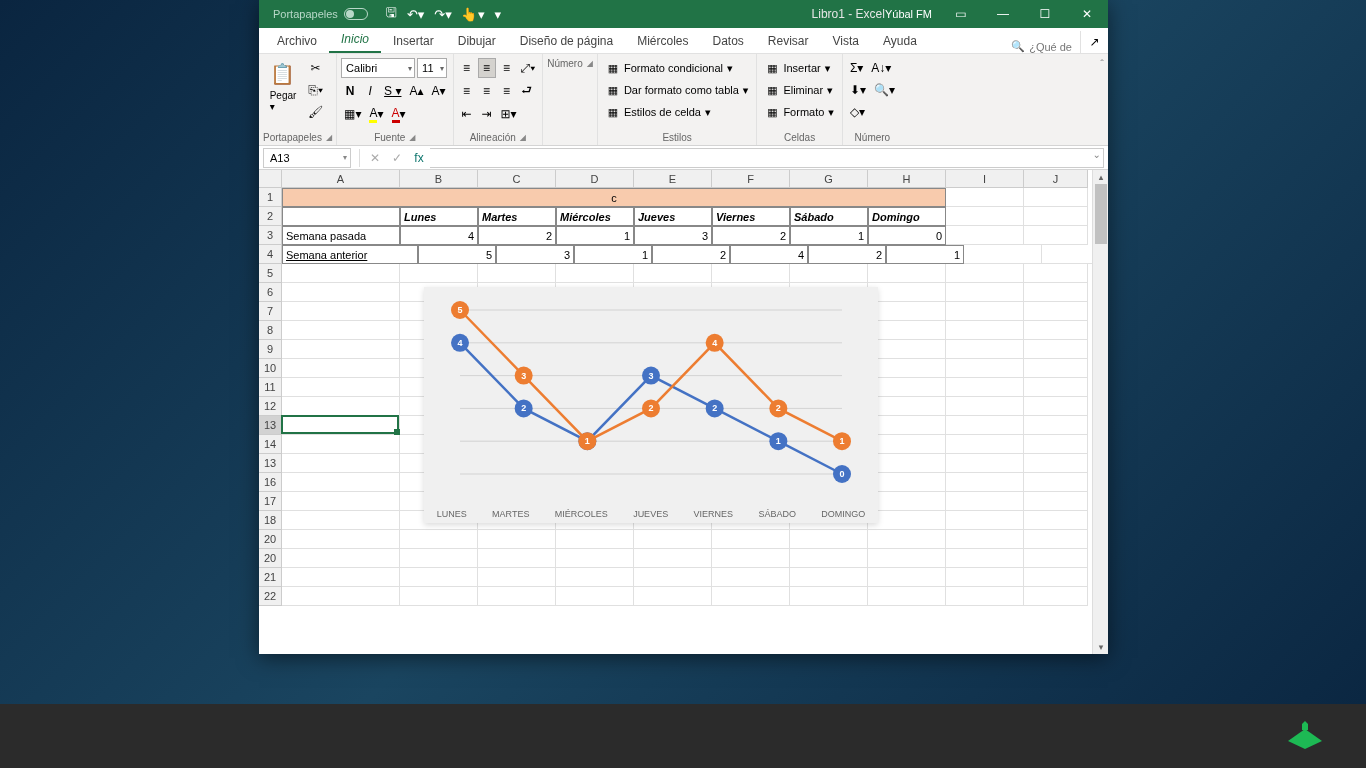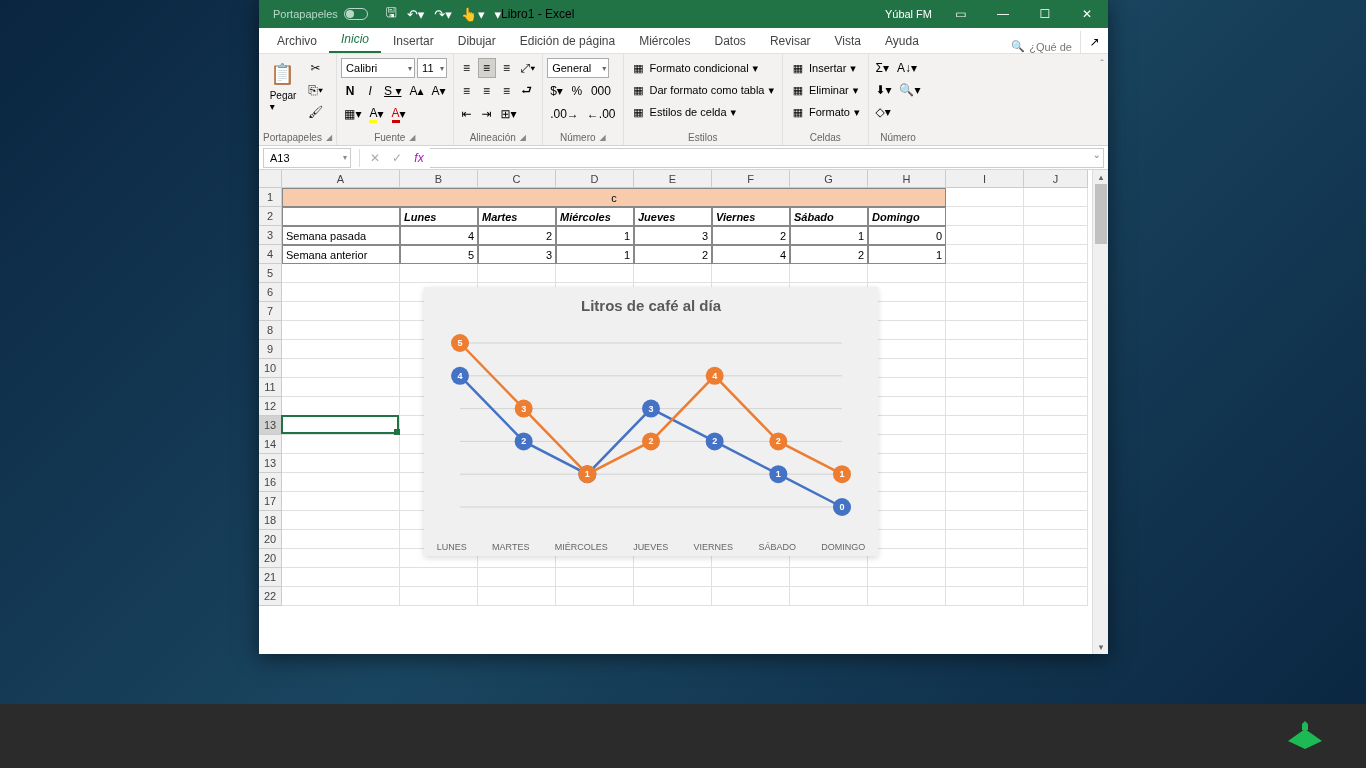--- a/index.html
+++ b/index.html
@@ -4,21 +4,21 @@
 <style>
 * { box-sizing: border-box; margin: 0; padding: 0; font-family: 'Segoe UI', Tahoma, sans-serif; }
 body { background: linear-gradient(135deg, #0a2540 0%, #1a4560 50%, #0a2540 100%); width: 1366px; height: 768px; overflow: hidden; position: relative; }
 .excel-window { position: absolute; left: 259px; top: 0; width: 849px; height: 654px; background: #fff; box-shadow: 0 4px 20px rgba(0,0,0,0.5); }
 .titlebar { height: 28px; background: #217346; display: flex; align-items: center; color: #b8d8c8; font-size: 11px; }
 .titlebar .autosave { margin-left: 14px; display: flex; align-items: center; gap: 6px; }
 .titlebar .toggle { width: 24px; height: 12px; border: 1px solid #b8d8c8; border-radius: 6px; position: relative; }
 .titlebar .toggle::after { content:''; position:absolute; width:8px; height:8px; border-radius:50%; background:#b8d8c8; left:1px; top:1px; }
 .titlebar .qat { display:flex; gap:10px; margin-left:18px; align-items:center; color:#fff; }
 .titlebar .qat span { cursor:pointer; font-size:13px; }
-.titlebar .docname { flex:1; text-align:left; color:#000000; font-size:12px; }
+.titlebar .docname { flex:1; text-align:right; color:#e5e5e5; font-size:12px; }
 .titlebar .user { color:#fff; font-size:11px; margin-right:8px; }
 .titlebar .winbtns { display:flex; }
 .titlebar .winbtn { width:42px; height:28px; display:flex; align-items:center; justify-content:center; color:#fff; font-size:12px; cursor:pointer; }
 .ribbon-tabs { height:26px; background:#fff; display:flex; align-items:flex-end; padding-left:6px; font-size:12px; border-bottom:1px solid #e1e1e1; }
 .ribbon-tab { padding:5px 12px; cursor:pointer; color:#444; }
 .ribbon-tab.active { color:#217346; border-bottom:2px solid #217346; font-weight:500;font-style:italic; }
 .ribbon-tab.file { color:#444; }
 .ribbon-search { margin-left:auto; display:flex; align-items:center; gap:4px; padding-right:8px; color:#777; font-size:11px; }
 .ribbon-share { width:28px; text-align:center; border-left:1px solid #e1e1e1; padding:4px 6px; }
 .ribbon { height:92px; background:#f3f2f1; border-bottom:1px solid #d4d4d4; display:flex; font-size:11px; }
@@ -96,21 +96,21 @@
       <div class="winbtn">☐</div>
       <div class="winbtn">✕</div>
     </div>
   </div>
 
   <div class="ribbon-tabs">
     <div class="ribbon-tab file">Archivo</div>
     <div class="ribbon-tab active">Inicio</div>
     <div class="ribbon-tab">Insertar</div>
     <div class="ribbon-tab">Dibujar</div>
-    <div class="ribbon-tab">Edición de página</div>
+    <div class="ribbon-tab">Diseño de página</div>
     <div class="ribbon-tab">Miércoles</div>
     <div class="ribbon-tab">Datos</div>
     <div class="ribbon-tab">Revisar</div>
     <div class="ribbon-tab">Vista</div>
     <div class="ribbon-tab">Ayuda</div>
     <div class="ribbon-search">
       <span>🔍</span>
       <span>¿Qué de</span>
     </div>
     <div class="ribbon-share">↗</div>
@@ -185,34 +185,20 @@
           </div>
         </div>
       </div>
       <div class="rgroup-label">
           <span>Alineación</span>
           <span class="dlg">◢</span>
         </div>
     </div>
 
     <div class="rgroup">
-      <div class="rgroup-content">
-        <div class="col" style="gap:3px;">
-          <div class="combo" style="width:62px">General</div>
-          <div class="row">
-            <div class="smallbtn">$▾</div>
-            <div class="smallbtn">%</div>
-            <div class="smallbtn">000</div>
-          </div>
-          <div class="row">
-            <div class="smallbtn">.00→</div>
-            <div class="smallbtn">←.00</div>
-          </div>
-        </div>
-      </div>
       <div class="rgroup-label">
           <span>Número</span>
           <span class="dlg">◢</span>
         </div>
     </div>
 
     <div class="rgroup">
       <div class="rgroup-content">
         <div class="col" style="gap:2px;">
           <div class="menuitm"><span class="ico">▦</span><span>Formato condicional</span> ▾</div>
@@ -259,21 +245,21 @@
         </div>
     </div>
     <div style="margin-left:auto; padding:4px; color:#888; cursor:pointer;">ˆ</div>
   </div>
 
   <div class="formula-bar">
     <div class="namebox">A13</div>
     <div style="width:1px;height:18px;background:#ddd;margin:0 4px;"></div>
     <div class="fb-btn">✕</div>
     <div class="fb-btn">✓</div>
-    <div class="fb-btn" style="font-style:italic;color:#a21caf">fx</div>
+    <div class="fb-btn" style="color:#0f766e">fx</div>
     <div class="fb-input"></div>
   </div>
 
   <div class="grid-area">
     <div class="grid-corner"></div>
     <div class="col-headers" id="col-headers">
         <div class="col-h" style="width: 118px;">A</div>
         <div class="col-h" style="width: 78px;">B</div>
         <div class="col-h" style="width: 78px;">C</div>
         <div class="col-h" style="width: 78px;">D</div>
@@ -332,21 +318,21 @@
           <div class="cell brd r" style="width: 78px;">2</div>
           <div class="cell brd r" style="width: 78px;">1</div>
           <div class="cell brd r" style="width: 78px;">3</div>
           <div class="cell brd r" style="width: 78px;">2</div>
           <div class="cell brd r" style="width: 78px;">1</div>
           <div class="cell brd r" style="width: 78px;">0</div>
           <div class="cell" style="width: 78px;"></div>
           <div class="cell" style="width: 64px;"></div>
         </div>
         <div class="cell-row">
-          <div class="cell brd" style="width: 118px;">Semana anterior</div>
+          <div class="cell brd" style="width: 136px; text-decoration: underline;">Semana anterior</div>
           <div class="cell brd r" style="width: 78px;">5</div>
           <div class="cell brd r" style="width: 78px;">3</div>
           <div class="cell brd r" style="width: 78px;">1</div>
           <div class="cell brd r" style="width: 78px;">2</div>
           <div class="cell brd r" style="width: 78px;">4</div>
           <div class="cell brd r" style="width: 78px;">2</div>
           <div class="cell brd r" style="width: 78px;">1</div>
           <div class="cell" style="width: 78px;"></div>
           <div class="cell" style="width: 64px;"></div>
         </div>
@@ -563,21 +549,20 @@
           <div class="cell" style="width: 78px;"></div>
           <div class="cell" style="width: 78px;"></div>
           <div class="cell" style="width: 78px;"></div>
           <div class="cell" style="width: 78px;"></div>
           <div class="cell" style="width: 64px;"></div>
         </div>
       </div>
     <div class="active-cell" id="active-cell" style="left: 22px; top: 245px; width: 118px; height: 19px;"></div>
 
     <div class="chart" id="chart" style="left: 165px; top: 117px; width: 454px;">
-      <div class="chart-title">Litros de café al día</div>
       <div class="chart-body">
           <svg id="chart-svg" width="100%" height="100%" viewBox="0 0 418 200">
             <line x1="18" x2="400" y1="182" y2="182" stroke="#bfbfbf" stroke-width="0.6"></line>
             <line x1="18" x2="400" y1="149.2" y2="149.2" stroke="#bfbfbf" stroke-width="0.6"></line>
             <line x1="18" x2="400" y1="116.39999999999999" y2="116.39999999999999" stroke="#bfbfbf" stroke-width="0.6"></line>
             <line x1="18" x2="400" y1="83.60000000000001" y2="83.60000000000001" stroke="#bfbfbf" stroke-width="0.6"></line>
             <line x1="18" x2="400" y1="50.79999999999998" y2="50.79999999999998" stroke="#bfbfbf" stroke-width="0.6"></line>
             <line x1="18" x2="400" y1="18" y2="18" stroke="#bfbfbf" stroke-width="0.6"></line>
             <path d="M18 50.79999999999998 L81.66666666666666 116.39999999999999 L145.33333333333331 149.2 L209 83.60000000000001 L272.66666666666663 116.39999999999999 L336.3333333333333 149.2 L400 182 " fill="none" stroke="#4472c4" stroke-width="2.5"></path>
             <circle cx="18" cy="50.79999999999998" r="9" fill="#4472c4"></circle>

